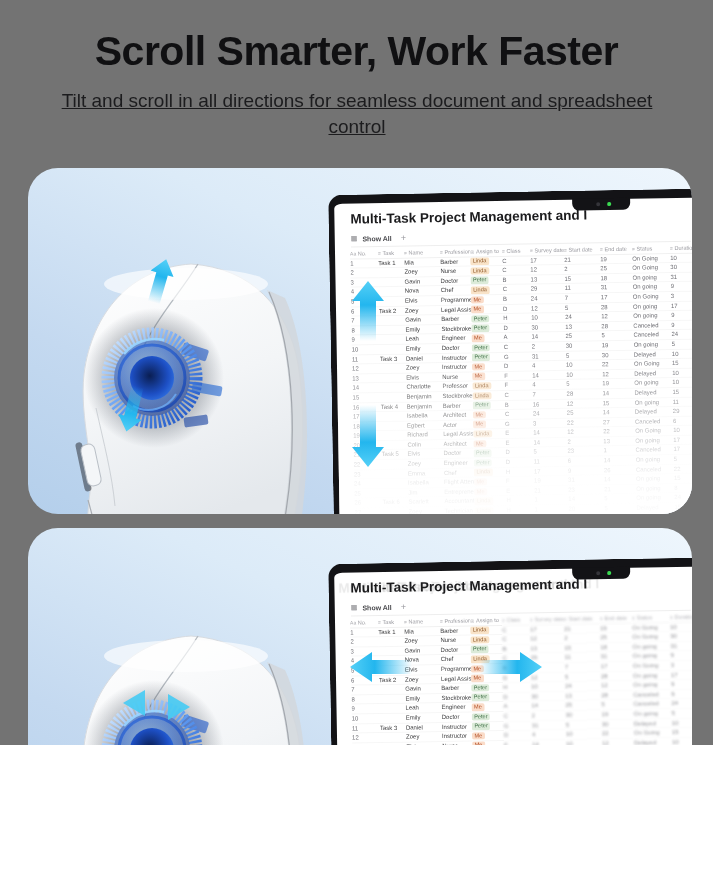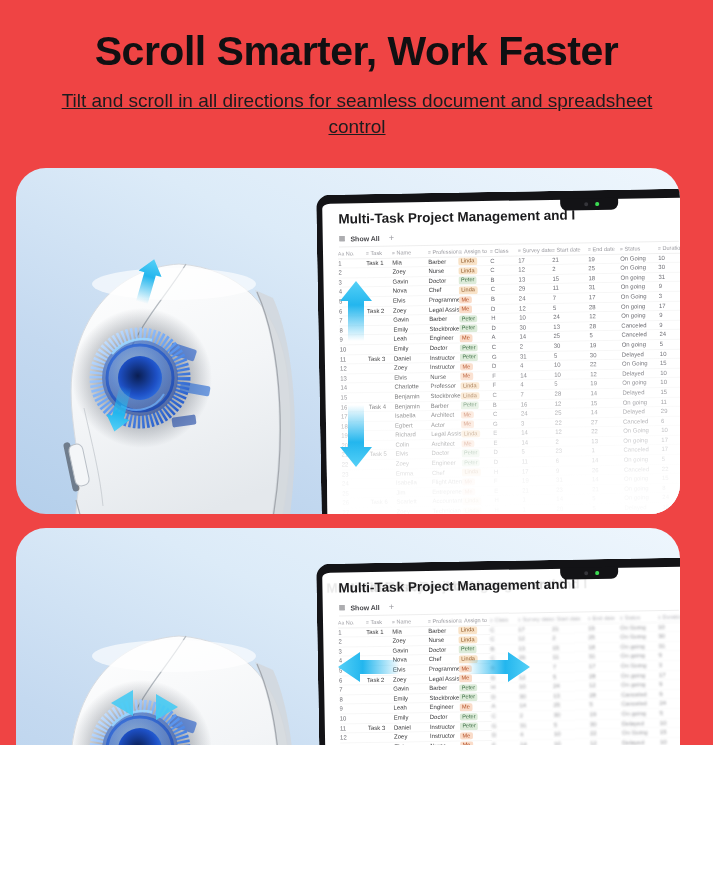--- a/index.html
+++ b/index.html
@@ -1,26 +1,26 @@
 <!DOCTYPE html>
 <html style="--tag-linda-bg: #f9e3c8; --tag-linda-tx: #8f5a2b; --tag-peter-bg: #dcebd9; --tag-peter-tx: #3f6f46; --tag-me-bg: #fadcc9; --tag-me-tx: #b04a20;"><head>
 <meta charset="utf-8">
 <style>
   html,body{margin:0;padding:0;background:#fff;}
-  .page{position:relative;width:713px;height:745px;background:#ef4444;overflow:hidden;
+  .page{position:relative;width:713px;height:745px;background:#737373;overflow:hidden;
         font-family:"Liberation Sans",sans-serif;}
 
   
   .hero-title{position:absolute;top:28px;left:0;width:713px;text-align:center;
     font-size:41px;font-weight:700;letter-spacing:-0.5px;color:#101012;margin:0;}
   .hero-sub{position:absolute;top:88px;left:57px;width:600px;text-align:center;
     font-size:19px;line-height:1.38;color:#1c1c1e;margin:0;text-decoration:underline;}
 
   
-  .panel{position:absolute;left:16px;width:664px;border-radius:30px;overflow:hidden;
+  .panel{position:absolute;left:28px;width:664px;border-radius:30px;overflow:hidden;
     background:linear-gradient(205deg,#eef6fd 0%,#dcebf8 38%,#c4d9f0 72%,#b4cfeb 100%);}
   #panel-1{top:168px;height:346px;}
   #panel-2{top:528px;height:352px;}
 
   
   .screen{position:absolute;left:300px;width:410px;background:#fff;
     border-left:6px solid #131316;border-top:9px solid #131316;
     border-top-left-radius:14px;transform:rotate(-1deg);transform-origin:top left;}
   #panel-1 .screen{top:27px;height:330px;}
   #panel-2 .screen{top:36px;height:330px;}

